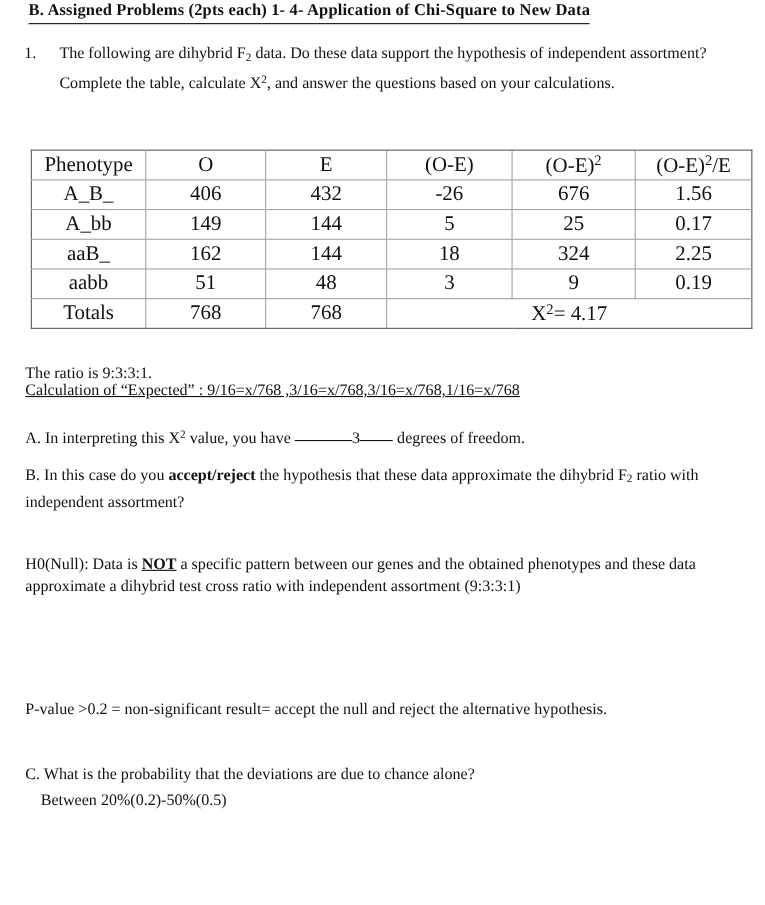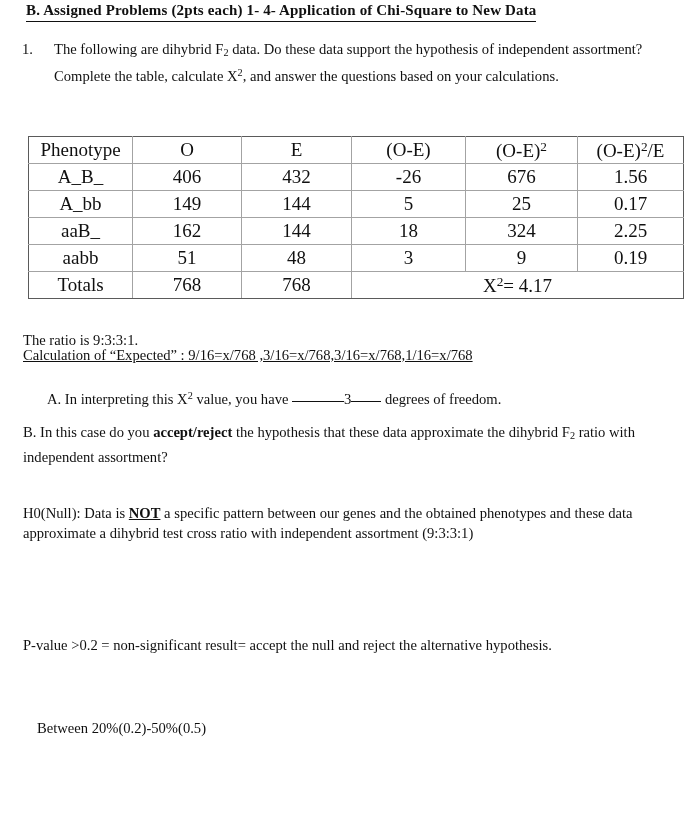--- a/index.html
+++ b/index.html
@@ -101,21 +101,21 @@
     position: absolute;
     left: 23px;
     width: 648px;
     font-size: 14.6px;
     line-height: 20.3px;
   }
   .para.indent { left: 37px; width: 630px; }
 
   .p-ratio    { top: 330px; }
   .p-calc     { top: 345px; text-decoration: underline; }
-  .p-a        { top: 386px; margin-left: 24px; }
+  .p-a        { top: 386px; }
   .p-b        { top: 422px; }
   .p-h0       { top: 503px; }
   .p-h1       { top: 573px; }
   .p-pval     { top: 635px; }
   .p-c        { top: 694px; }
   .p-cans     { top: 718px; }
   .p-d        { top: 770px; }
 
   .blank-line {
     display: inline-block;
@@ -204,17 +204,18 @@
 
   <div class="para p-a"><span>A. In interpreting this X</span><sup>2</sup><span> value, you have </span><span class="blank-line"></span><span>3</span><span class="blank-line short"></span><span> degrees of freedom.</span></div>
 
   <div class="para p-b"><span>B. In this case do you </span><b class="strong">accept/reject</b><span> the hypothesis that these data approximate the dihybrid F</span><sub>2</sub><span> ratio with independent assortment?</span></div>
 
   <div class="para p-h0"><span>H0(Null): Data is </span><b class="strong-u">NOT</b><span> a specific pattern between our genes and the obtained phenotypes and these data approximate a dihybrid test cross ratio with independent assortment (9:3:3:1)</span></div>
 
 
   <div class="para p-pval">P-value &gt;0.2 = non-significant result= accept the null and reject the alternative hypothesis.</div>
 
+  <div class="para p-c">C. What is the probability that the deviations are due to chance alone?</div>
 
   <div class="para indent p-cans">Between 20%(0.2)-50%(0.5)</div>
 
 
 </div>
 
 </body></html>

